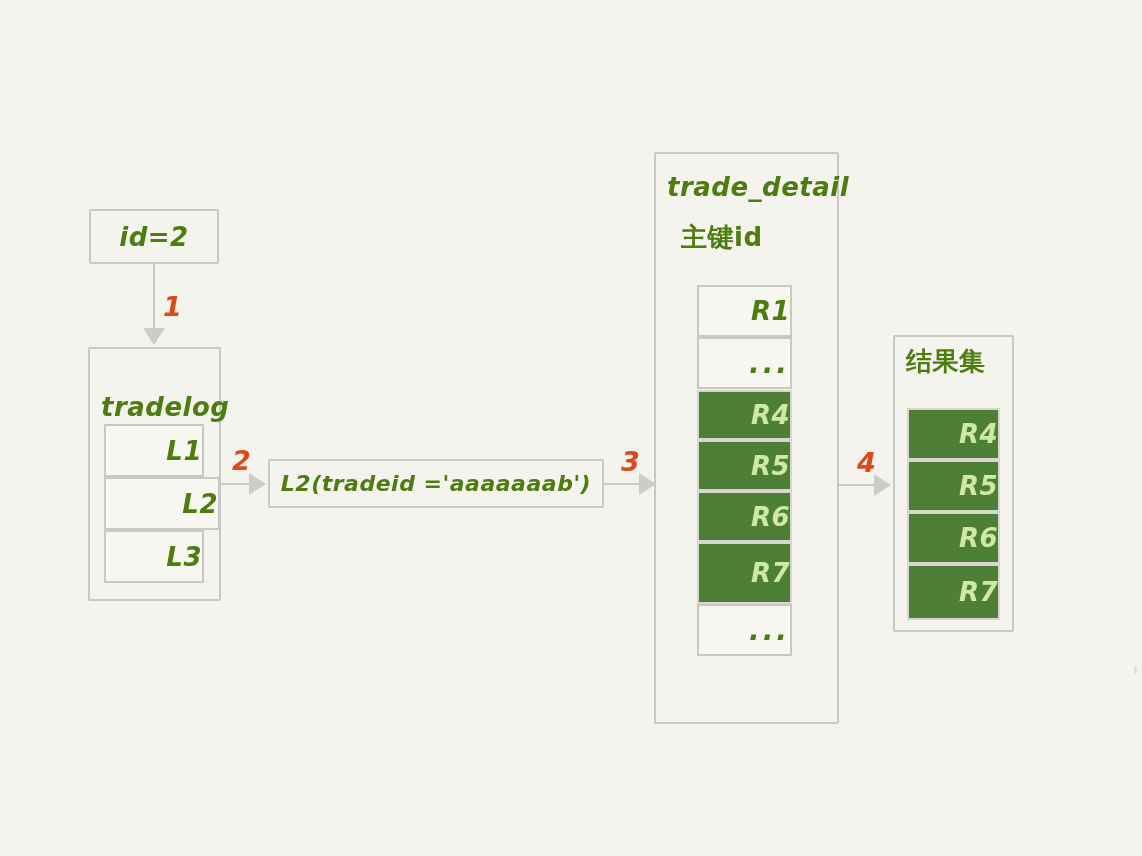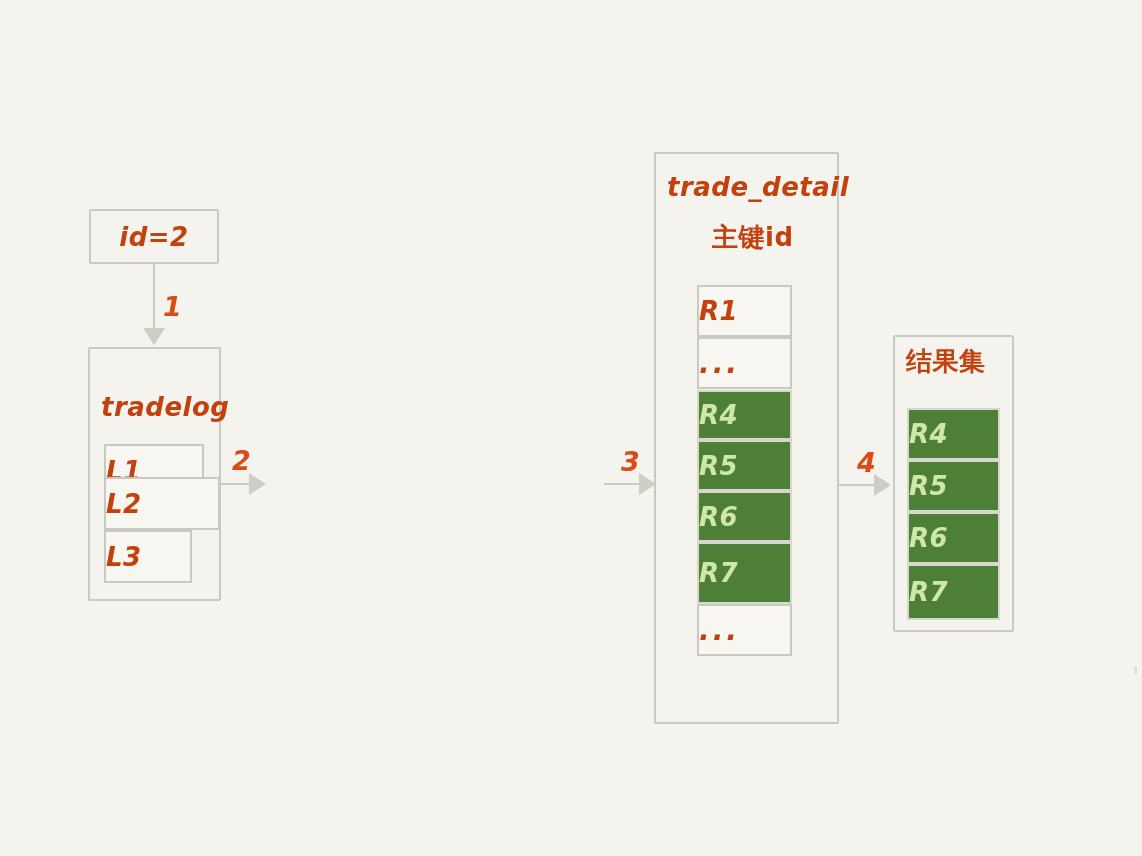--- a/index.html
+++ b/index.html
@@ -25,30 +25,30 @@
     border-radius: 2px;
     padding-left: 16px;
   }
   .cell {
     position: absolute;
     box-sizing: border-box;
     border: 2px solid #c9c9c2;
     background: #f7f6f1;
     display: flex;
     align-items: center;
-    justify-content: flex-start;
+    justify-content: flex-end;
   }
   .cell.green {
     background: #4d7f37;
     border-color: #d7d7d0;
   }
 
   
   .hand {
-    color: #c2410c;
+    color: #4d7c0f;
     font-family: "DejaVu Sans", sans-serif;
     font-style: italic;
     font-weight: 700;
     letter-spacing: 0.5px;
     white-space: nowrap;
     -webkit-font-smoothing: antialiased;
   }
   .label-title {
     position: absolute;
     font-size: 26px;
@@ -108,42 +108,46 @@
                 display:flex; align-items:center; justify-content:center; font-size:26px;">id=2</div>
   </div>
 
   <div class="line-v" style="left:153px; top:264px; height:72px;"></div>
   <div class="arrow-head arrow-down" style="left:143px; top:328px;"></div>
   <div class="num" style="left:163px; top:293px;">1</div>
 
   <div class="box" style="left:88px; top:347px; width:133px; height:254px;"></div>
   <div class="hand label-title" style="left:101px; top:392px;">tradelog</div>
 
-  <div class="cell" style="left:104px; top:424px; width:100px; height:53px;margin-top:20px;">
+  <div class="cell" style="left:104px; top:424px; width:100px; height:53px;">
     <span class="hand">L1</span>
   </div>
   <div class="cell" style="left:104px; top:477px; width:116px; height:53px;">
     <span class="hand">L2</span>
   </div>
-  <div class="cell" style="left:104px; top:530px; width:88px; height:53px;">
+  <div class="cell" style="left:104px; top:530px; width:100px; height:53px;">
     <span class="hand">L3</span>
   </div>
 
   <div class="line-h" style="left:221px; top:483px; width:40px;"></div>
   <div class="arrow-head arrow-right" style="left:249px; top:473px;"></div>
   <div class="num" style="left:232px; top:447px;">2</div>
 
+  <div class="box" style="left:268px; top:459px; width:336px; height:49px;">
+    <div class="hand" style="position:absolute; left:0; top:0; width:100%; height:100%;
+                display:flex; align-items:center; justify-content:center; font-size:22px;">L2(tradeid ='aaaaaaab')</div>
+  </div>
 
   <div class="line-h" style="left:604px; top:483px; width:48px;"></div>
   <div class="arrow-head arrow-right" style="left:639px; top:473px;"></div>
   <div class="num" style="left:621px; top:448px;">3</div>
 
   <div class="box" style="left:654px; top:152px; width:185px; height:572px;"></div>
   <div class="hand label-title" style="left:667px; top:172px;">trade_detail</div>
-  <div class="hand label-title" style="left:712px; top:220px; font-style:normal;">主键id</div>
+  <div class="hand label-title" style="left:681px; top:220px; font-style:normal;">主键id</div>
 
   <div class="cell" style="left:697px; top:285px; width:95px; height:52px;">
     <span class="hand">R1</span>
   </div>
   <div class="cell" style="left:697px; top:337px; width:95px; height:52px;">
     <span class="hand" style="font-size:28px; letter-spacing:3px;">...</span>
   </div>
   <div class="cell green" style="left:697px; top:390px; width:95px; height:50px;">
     <span class="hand">R4</span>
   </div>

